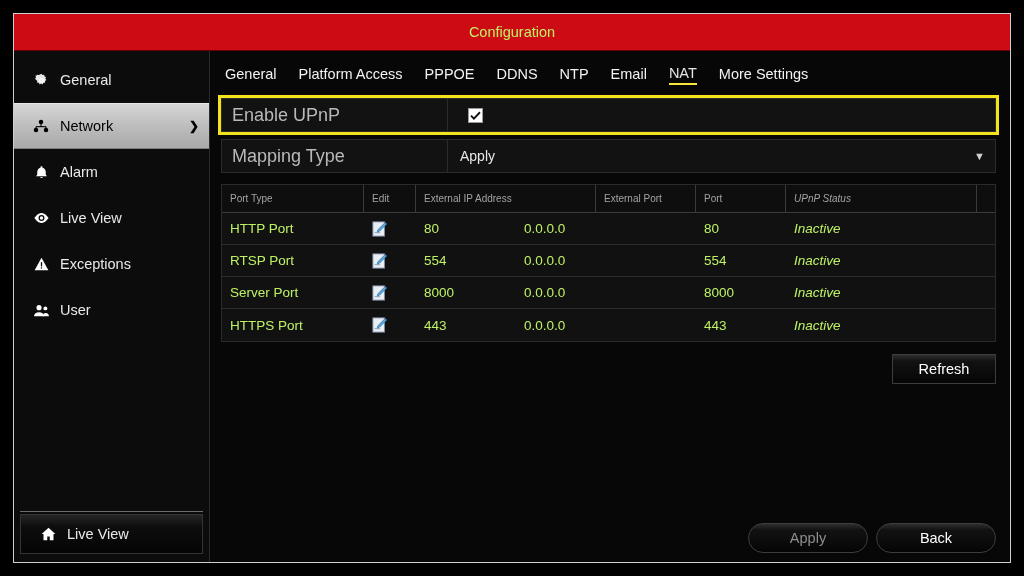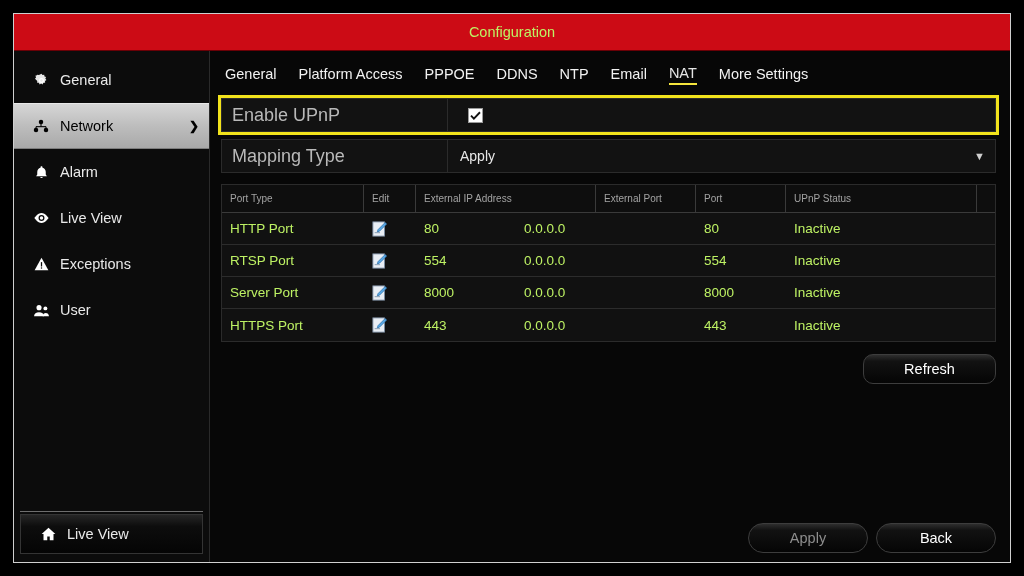--- a/index.html
+++ b/index.html
@@ -215,21 +215,21 @@
   .tbody .trow { border-bottom: 1px solid #2c2c2c; }
   .tbody .trow:last-child { border-bottom: none; }
   .tbody .cell { color: #bef264; font-size: 13.5px; display:flex; align-items:center; height:100%; }
 
   .cell { padding-left: 8px; box-sizing: border-box; }
   .c-type { width: 142px; flex: 0 0 142px; }
   .c-edit { width: 52px;  flex: 0 0 52px; }
   .c-ext  { width: 100px; flex: 0 0 100px; }
   .c-ip   { width: 180px; flex: 0 0 180px; }
   .c-port { width: 90px;  flex: 0 0 90px; }
-  .c-stat { flex: 1 1 auto; }
+  .c-stat { flex: 1 1 auto; font-style: italic; }
   .c-tail { width: 18px; flex: 0 0 18px; border-right: none !important; }
 
   .edit-ico { width: 16px; height: 16px; display:block; }
 
   
   .btn {
     background: linear-gradient(to bottom, #2e2e2e 0%, #121212 22%, #050505 100%);
     border: 1px solid #3d3d3d;
     color: #ffffff;
     font-size: 14.5px;
@@ -239,21 +239,21 @@
     box-sizing: border-box;
   }
   .btn.disabled { color: #8e8e8e; }
 
   .refresh-wrap {
     display: flex;
     justify-content: flex-end;
     margin-top: 12px;
     flex: 0 0 auto;
   }
-  .btn-refresh { width: 133px; height: 30px; border-radius: 10px; }
+  .btn-refresh { width: 104px; height: 30px; }
 
   .bottom-bar {
     position: absolute;
     left: 11px; right: 14px; bottom: 9px;
     display: flex;
     justify-content: flex-end;
     gap: 8px;
   }
   .btn-apply, .btn-back { width: 120px; height: 30px; border-radius: 15px; }
 </style>

